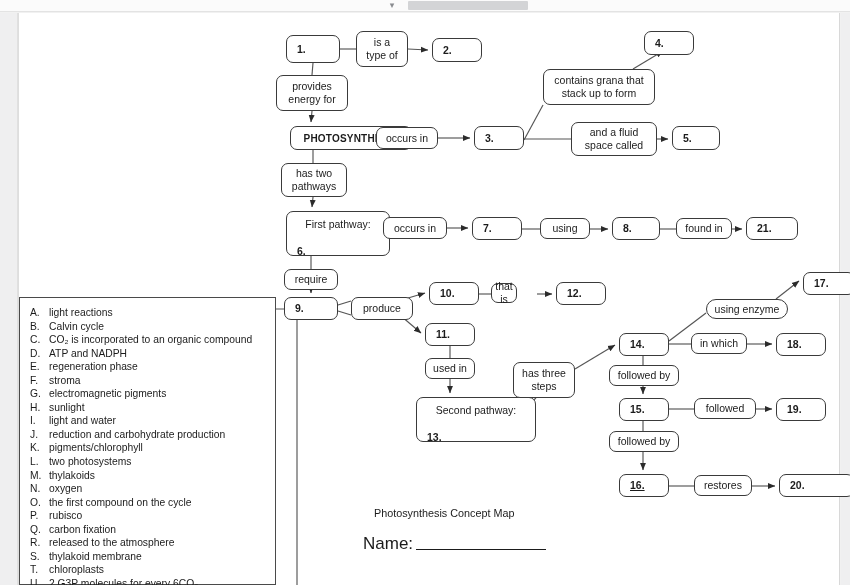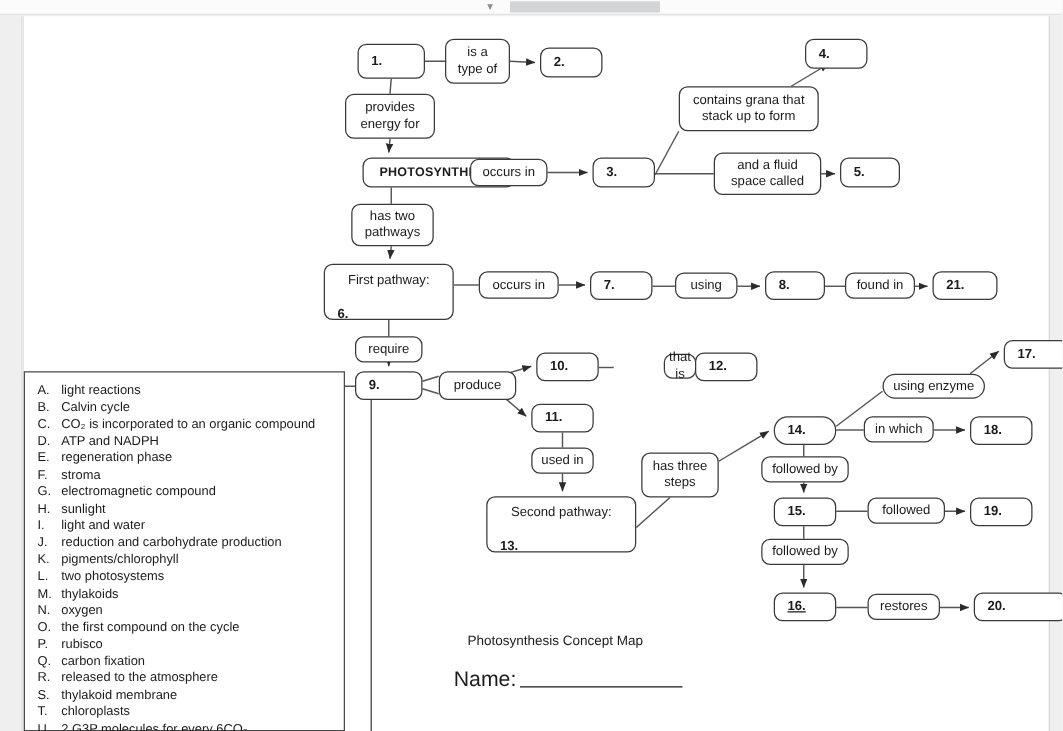--- a/index.html
+++ b/index.html
@@ -103,20 +103,21 @@
   }
   .node.bold-term {
     font-weight: bold;
     font-size: 10px;
     letter-spacing: .2px;
   }
   .node.pathway {
     display: block;
     text-align: left;
     padding: 6px 0 0 0;
+    margin-left: 27px;
   }
   .node.pathway .pw-title {
     display: block;
     text-align: center;
     font-size: 10.5px;
     font-weight: normal;
   }
   .node.pathway .pw-num {
     display: block;
     text-align: left;
@@ -300,30 +301,30 @@
           <div class="node link" style="left: 364px; top: 204px; width: 64px; height: 22px;">occurs in</div>
           <div class="node numbered" style="left: 453px; top: 204px; width: 50px; height: 23px;">7.</div>
           <div class="node link" style="left: 521px; top: 205px; width: 50px; height: 21px;">using</div>
           <div class="node numbered" style="left: 593px; top: 204px; width: 48px; height: 23px;">8.</div>
           <div class="node link" style="left: 657px; top: 205px; width: 56px; height: 21px;">found in</div>
           <div class="node numbered" style="left: 727px; top: 204px; width: 52px; height: 23px;">21.</div>
           <div class="node link" style="left: 265px; top: 256px; width: 54px; height: 21px;">require</div>
           <div class="node numbered" style="left: 265px; top: 284px; width: 54px; height: 23px;">9.</div>
           <div class="node link" style="left: 332px; top: 284px; width: 62px; height: 23px;">produce</div>
           <div class="node numbered" style="left: 410px; top: 269px; width: 50px; height: 23px;">10.</div>
-          <div class="node link" style="left: 472px; top: 270px; width: 26px; height: 20px; margin-left: 40px;">that is</div>
+          <div class="node link" style="left: 472px; top: 270px; width: 26px; height: 20px;">that is</div>
           <div class="node numbered" style="left: 537px; top: 269px; width: 50px; height: 23px;">12.</div>
           <div class="node numbered" style="left: 406px; top: 310px; width: 50px; height: 23px;">11.</div>
           <div class="node link" style="left: 406px; top: 345px; width: 50px; height: 21px;">used in</div>
           <div class="node pathway" style="left: 370px; top: 384px; width: 120px; height: 45px;"><span class="pw-title">Second pathway:</span><span class="pw-num">13.</span></div>
           <div class="node link" style="left: 494px; top: 349px; width: 62px; height: 36px;">has three
 steps</div>
           <div class="node link" style="left: 687px; top: 286px; width: 82px; height: 20px; border-radius: 10px;">using enzyme</div>
           <div class="node numbered" style="left: 784px; top: 259px; width: 52px; height: 23px;">17.</div>
-          <div class="node numbered" style="left: 600px; top: 320px; width: 50px; height: 23px; border-radius: 11px;">14.</div>
+          <div class="node numbered" style="left: 600px; top: 320px; width: 50px; height: 23px;">14.</div>
           <div class="node link" style="left: 672px; top: 320px; width: 56px; height: 21px;">in which</div>
           <div class="node numbered" style="left: 757px; top: 320px; width: 50px; height: 23px;">18.</div>
           <div class="node link" style="left: 590px; top: 352px; width: 70px; height: 21px;">followed by</div>
           <div class="node numbered" style="left: 600px; top: 385px; width: 50px; height: 23px;">15.</div>
           <div class="node link" style="left: 675px; top: 385px; width: 62px; height: 21px;">followed</div>
           <div class="node numbered" style="left: 757px; top: 385px; width: 50px; height: 23px;">19.</div>
           <div class="node link" style="left: 590px; top: 418px; width: 70px; height: 21px;">followed by</div>
           <div class="node numbered" style="left: 600px; top: 461px; width: 50px; height: 23px; text-decoration: underline;">16.</div>
           <div class="node link" style="left: 675px; top: 462px; width: 58px; height: 21px;">restores</div>
           <div class="node numbered" style="left: 760px; top: 461px; width: 75px; height: 23px;">20.</div>
@@ -349,21 +350,21 @@
           <div class="bank-row">
             <span class="bank-letter">E.</span>
             <span class="bank-text">regeneration phase</span>
           </div>
           <div class="bank-row">
             <span class="bank-letter">F.</span>
             <span class="bank-text">stroma</span>
           </div>
           <div class="bank-row">
             <span class="bank-letter">G.</span>
-            <span class="bank-text">electromagnetic compound</span>
+            <span class="bank-text">electromagnetic pigments</span>
           </div>
           <div class="bank-row">
             <span class="bank-letter">H.</span>
             <span class="bank-text">sunlight</span>
           </div>
           <div class="bank-row">
             <span class="bank-letter">I.</span>
             <span class="bank-text">light and water</span>
           </div>
           <div class="bank-row">

